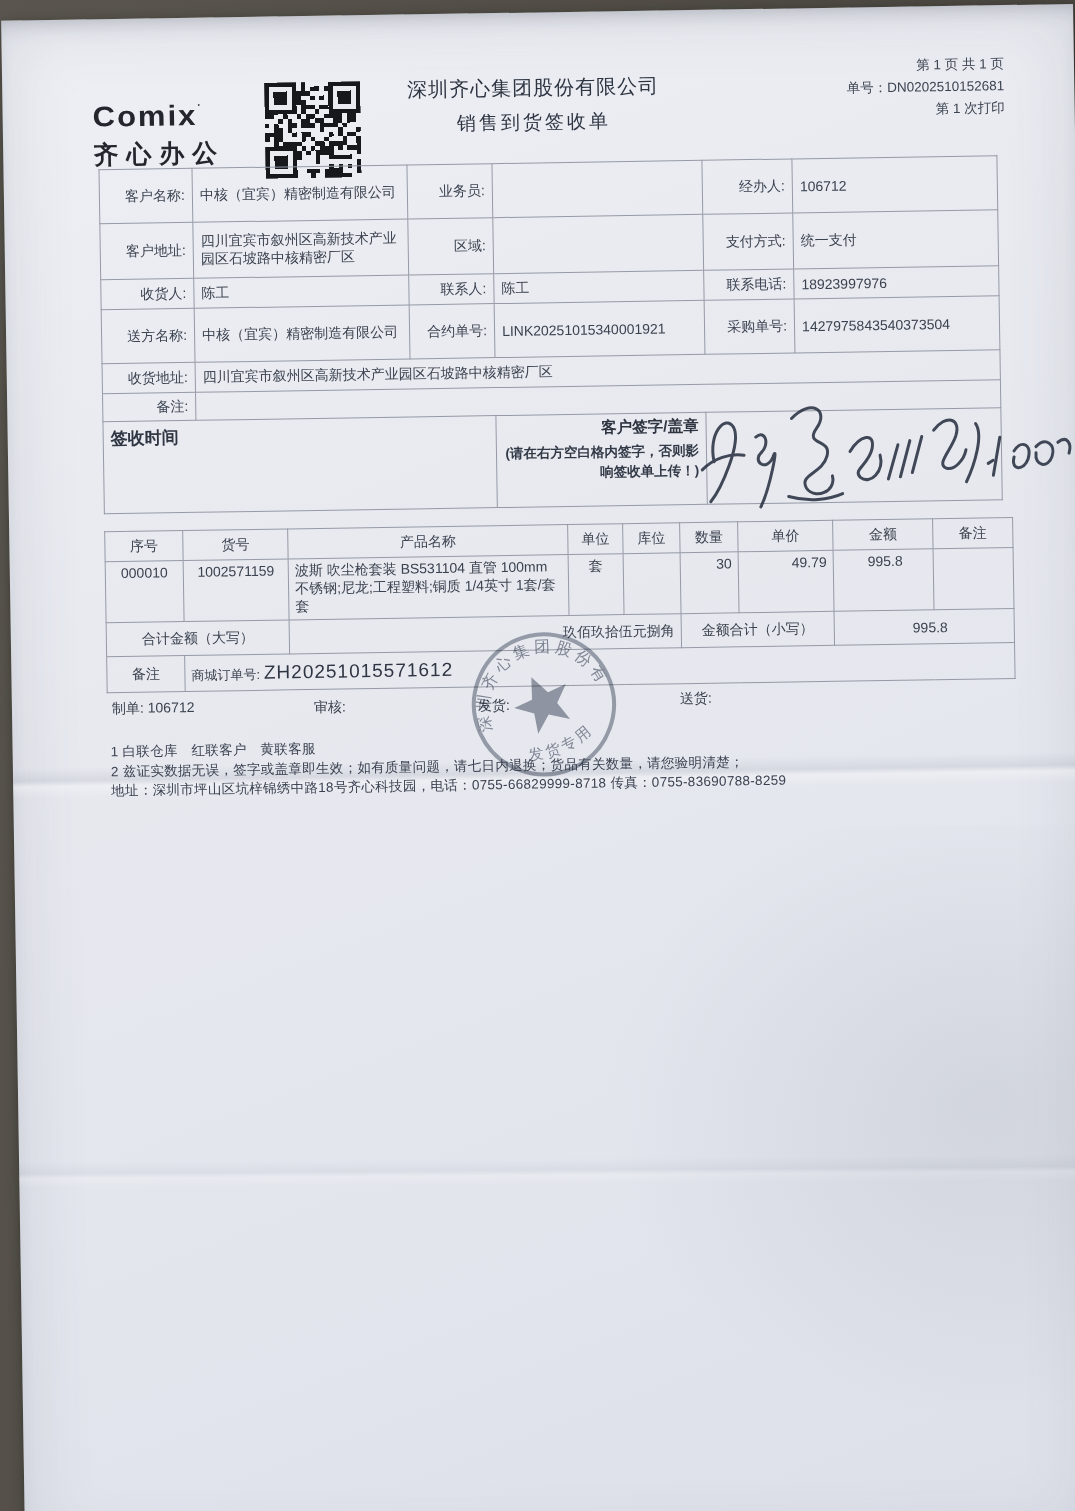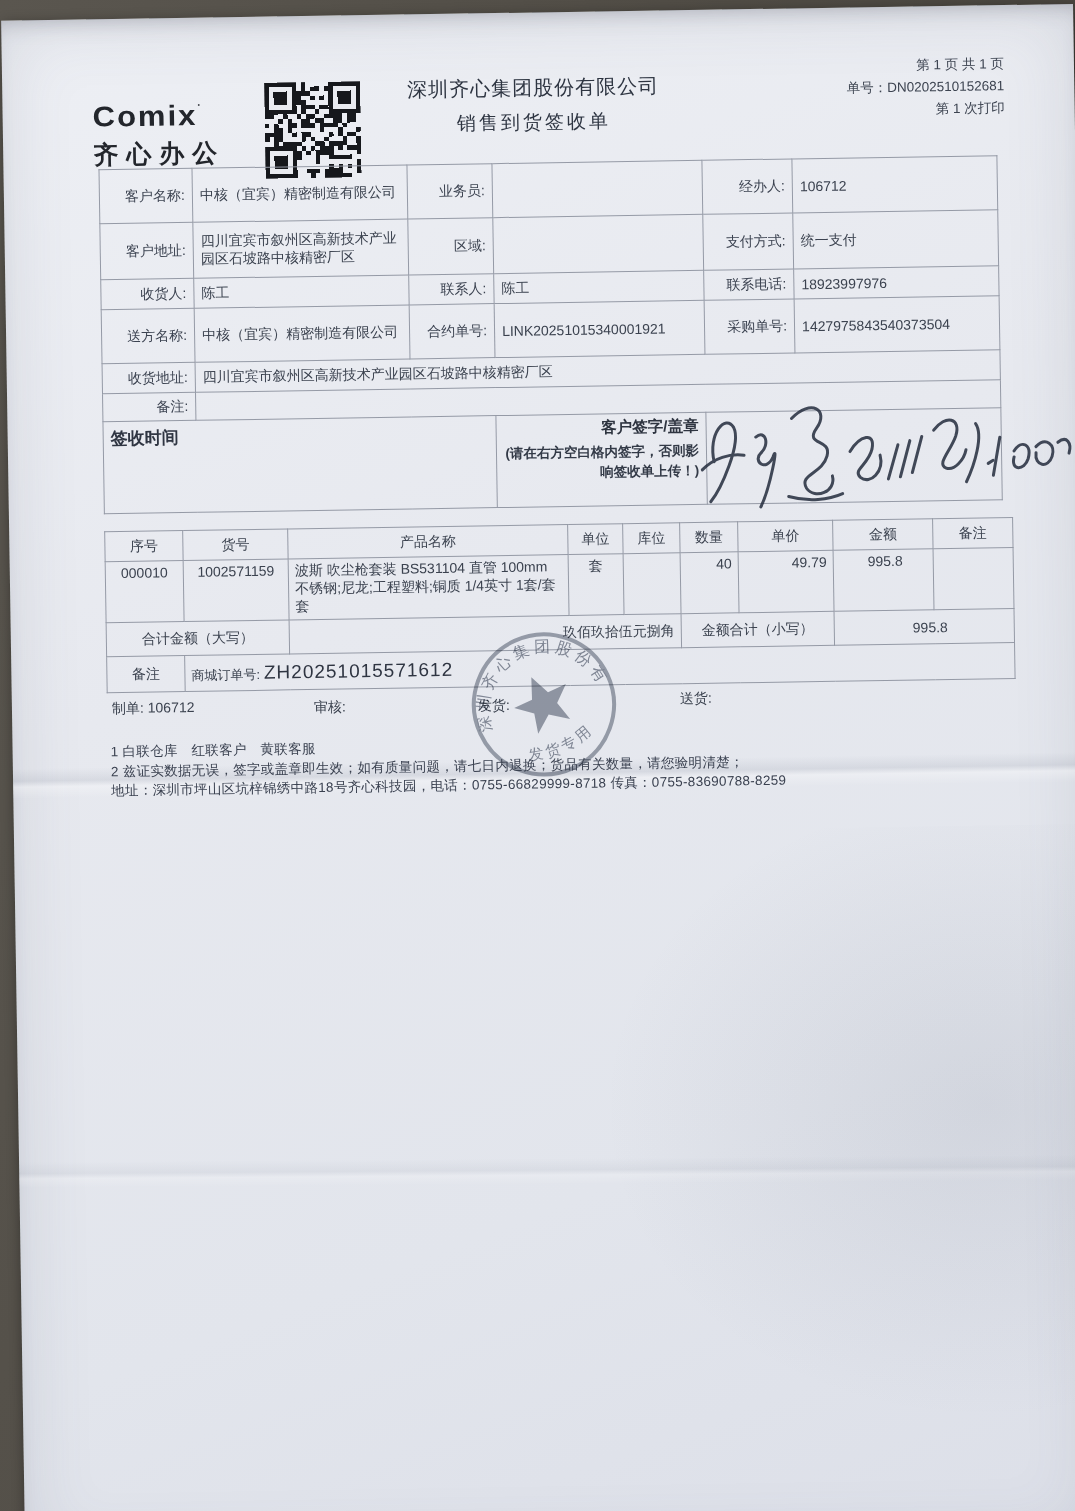--- a/index.html
+++ b/index.html
@@ -359,21 +359,21 @@
         <td class="hd">单价</td>
         <td class="hd">金额</td>
         <td class="hd">备注</td>
       </tr>
       <tr style="height:56px">
         <td class="tc">000010</td>
         <td class="tc">1002571159</td>
         <td>波斯 吹尘枪套装 BS531104 直管 100mm 不锈钢;尼龙;工程塑料;铜质 1/4英寸 1套/套 套</td>
         <td class="tc">套</td>
         <td></td>
-        <td class="tr">40</td>
+        <td class="tr">30</td>
         <td class="tr">49.79</td>
         <td class="tr" style="padding-right:30px">995.8</td>
         <td></td>
       </tr>
       <tr style="height:34px">
         <td class="tc" colspan="2" style="vertical-align:middle">合计金额（大写）</td>
         <td class="tr" colspan="3" style="vertical-align:middle">玖佰玖拾伍元捌角</td>
         <td class="tc" colspan="2" style="vertical-align:middle">金额合计（小写）</td>
         <td class="tr" colspan="2" style="vertical-align:middle;padding-right:66px">995.8</td>
       </tr>

